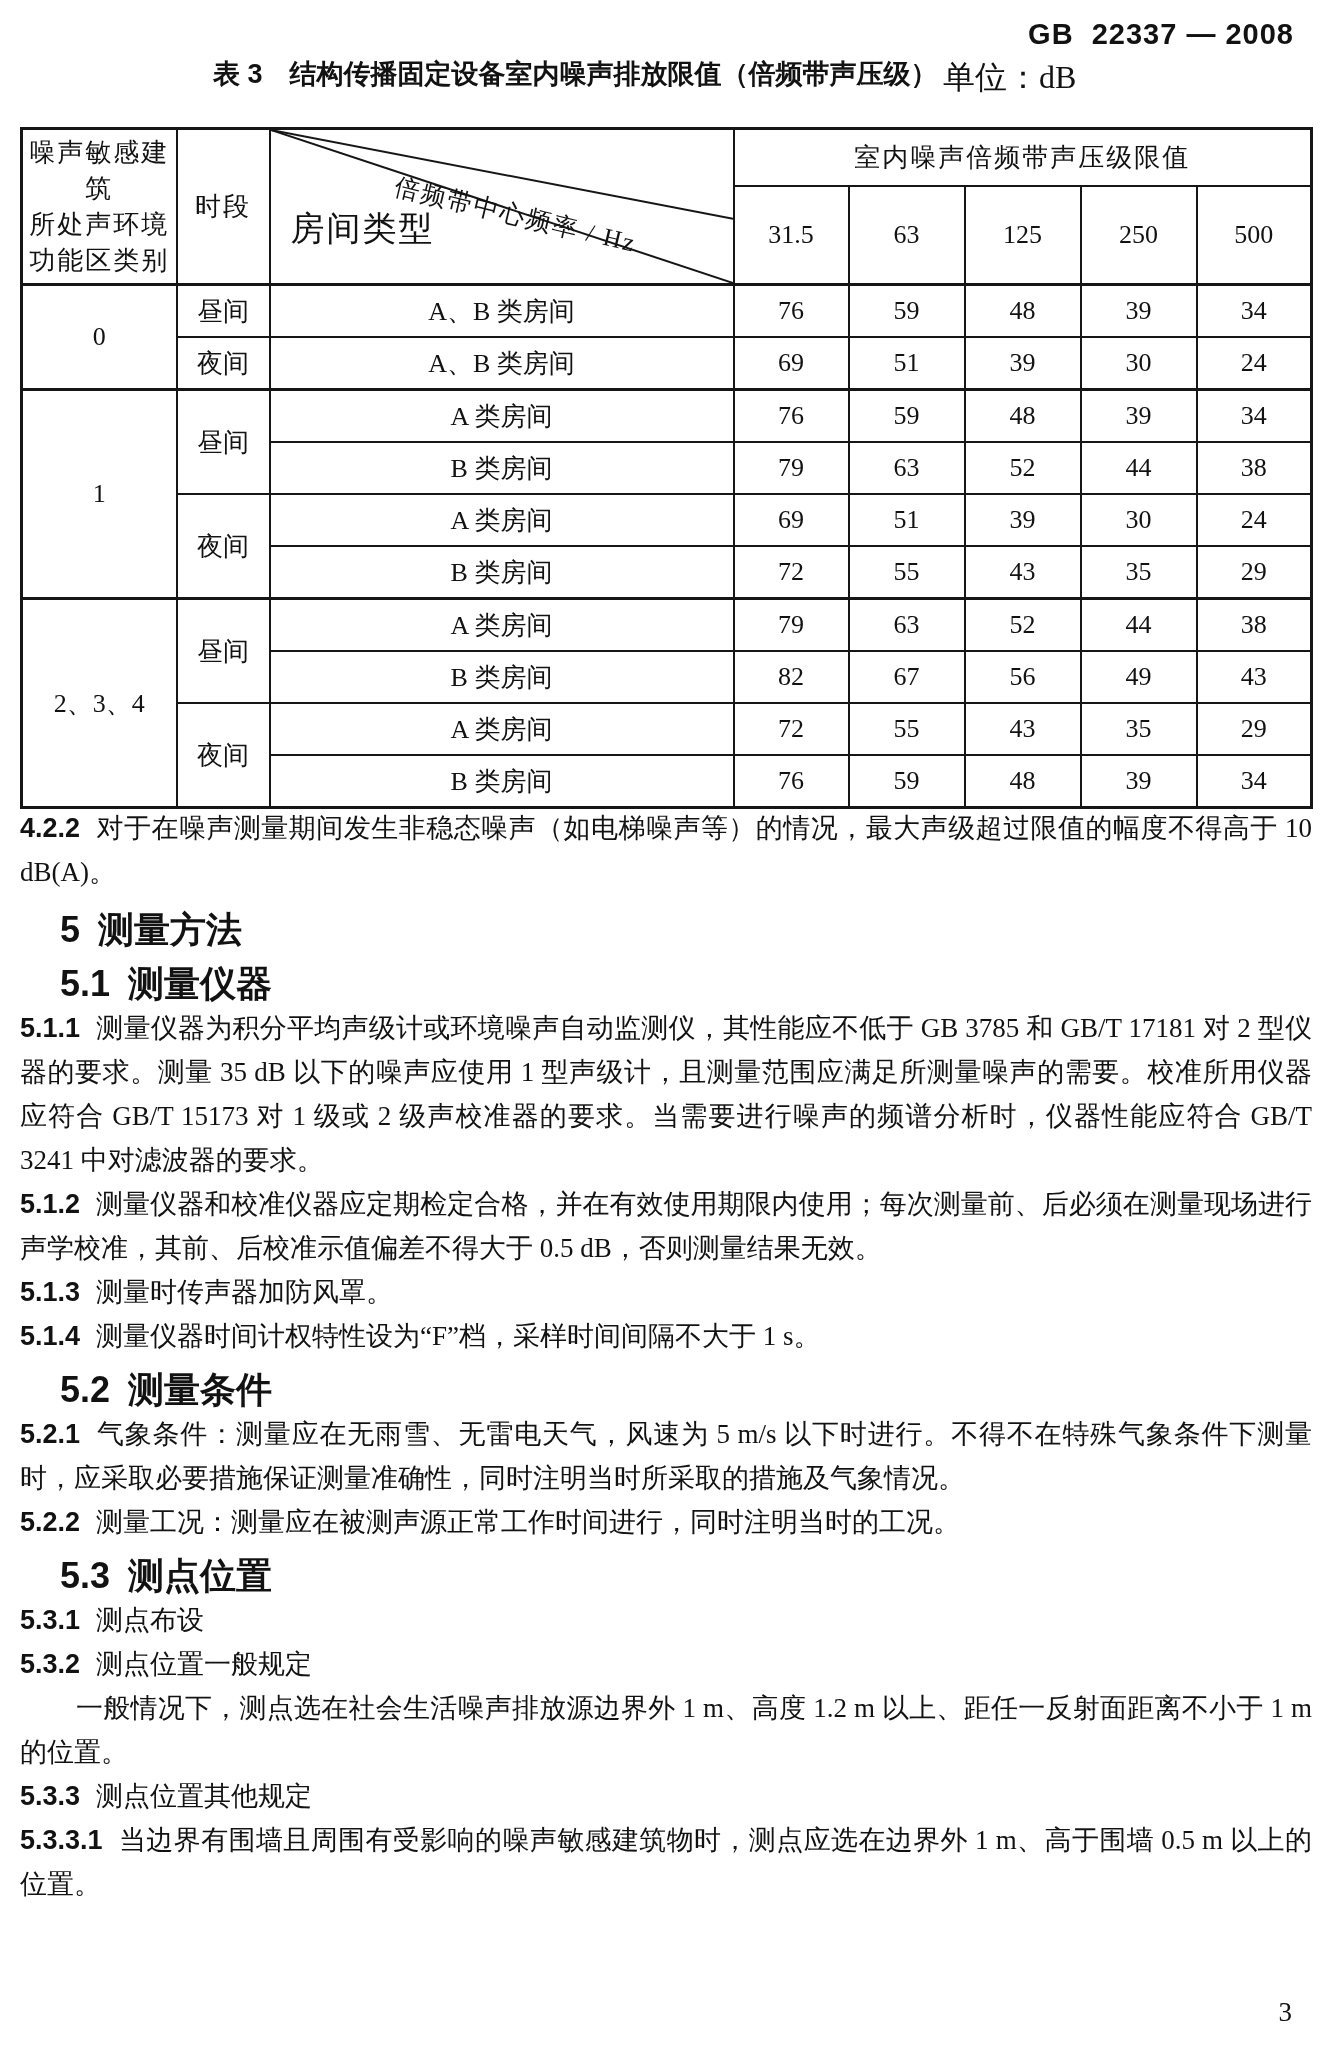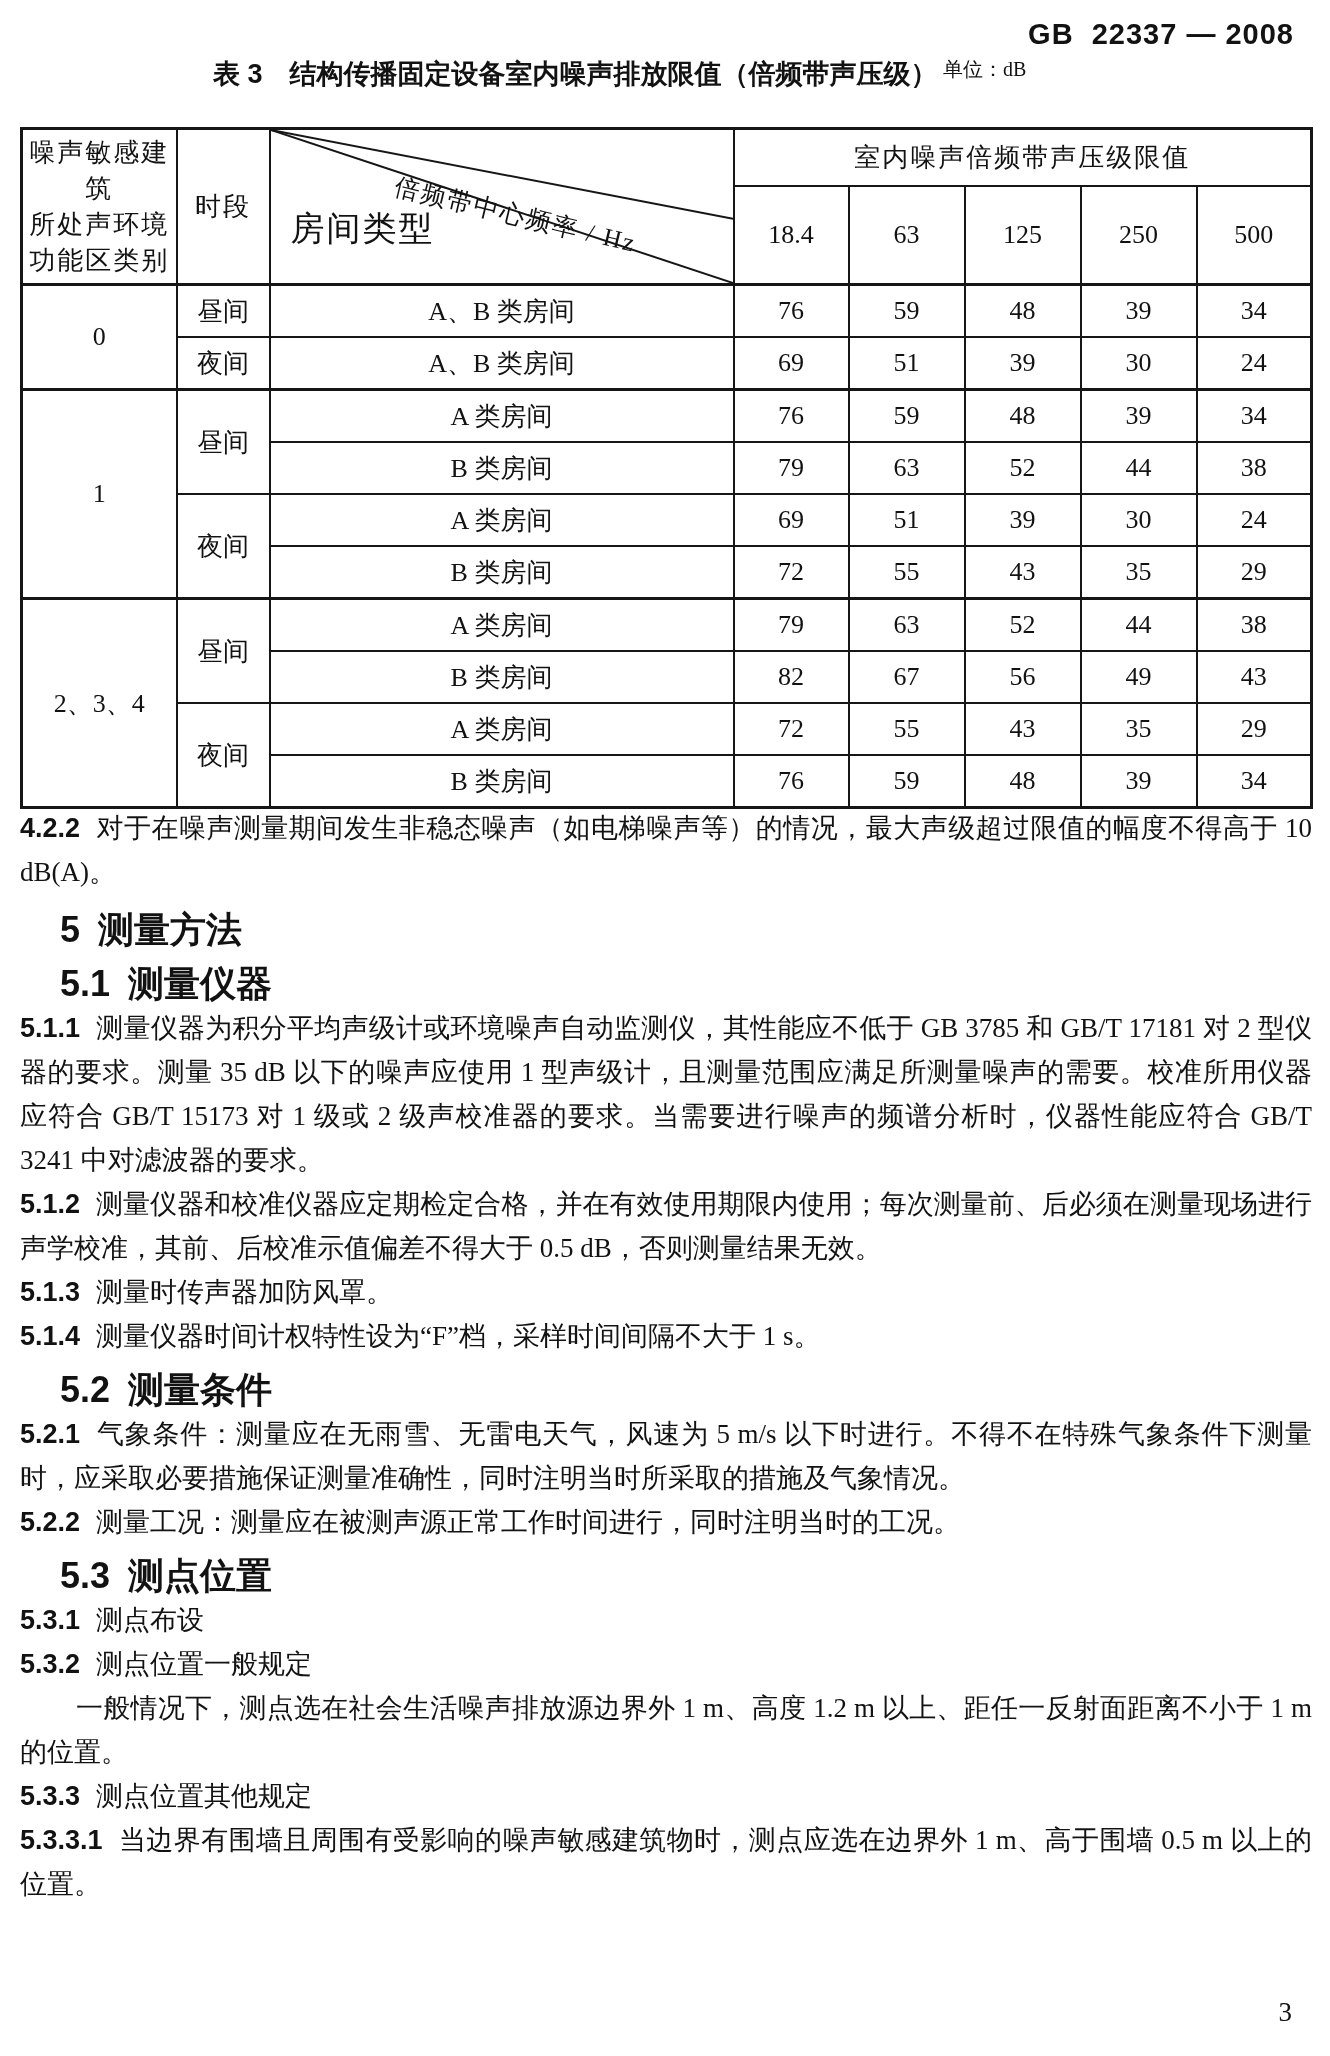--- a/index.html
+++ b/index.html
@@ -3,21 +3,21 @@
 <meta charset="utf-8">
 <style>
   html,body{margin:0;padding:0;background:#fff;}
   .page{position:relative;width:1330px;height:2056px;background:#ffffff;overflow:hidden;
         font-family:"Liberation Serif",serif;color:#121212;}
   .doc-header{position:absolute;top:18px;right:36px;font-family:"Liberation Sans",sans-serif;
         font-weight:bold;font-size:29px;letter-spacing:1px;white-space:pre;margin-left:13px;}
   .caption-row{position:absolute;top:56px;left:0;width:100%;height:40px;padding-left:25px;}
   .caption{position:absolute;left:213px;font-family:"Liberation Sans",sans-serif;
         font-weight:bold;font-size:27px;white-space:pre;}
-  .unit{position:absolute;left:943px;font-size:20px;white-space:pre;}
+  .unit{position:absolute;left:943px;font-size:32px;white-space:pre;}
   table.limits{position:absolute;top:127px;left:20px;width:1290px;border-collapse:collapse;
         table-layout:fixed;border:3px solid #161616;}
   table.limits th,table.limits td{border:2px solid #161616;text-align:center;vertical-align:middle;
         font-weight:normal;font-size:26px;padding:0;color:#121212;}
   thead tr.h1row th{height:55px;letter-spacing:2px;}
   thead tr.h2row th{height:96px;}
   thead th.zone-h div{line-height:36px;}
   tbody td{height:50px;}
   tr.group-start td{border-top:3px solid #161616;}
   thead tr.h2row th{border-bottom:3px solid #161616;}
@@ -72,21 +72,21 @@
           <svg viewBox="0 0 100 100" preserveAspectRatio="none">
             <line x1="0" y1="0" x2="100" y2="58" stroke="#161616" stroke-width="2" vector-effect="non-scaling-stroke"></line>
             <line x1="0" y1="0" x2="100" y2="100" stroke="#161616" stroke-width="2" vector-effect="non-scaling-stroke"></line>
           </svg>
           <span class="diag-top">倍频带中心频率 / Hz</span>
           <span class="diag-bottom">房间类型</span>
         </th>
         <th colspan="5">室内噪声倍频带声压级限值</th>
       </tr>
       <tr class="h2row">
-        <th>18.4</th>
+        <th>31.5</th>
         <th>63</th>
         <th>125</th>
         <th>250</th>
         <th>500</th>
       </tr>
     </thead>
     <tbody id="table-body">
         <tr class="group-start">
           <td class="zone-cell" rowspan="2">0</td>
           <td class="period-cell" rowspan="1">昼间</td>

